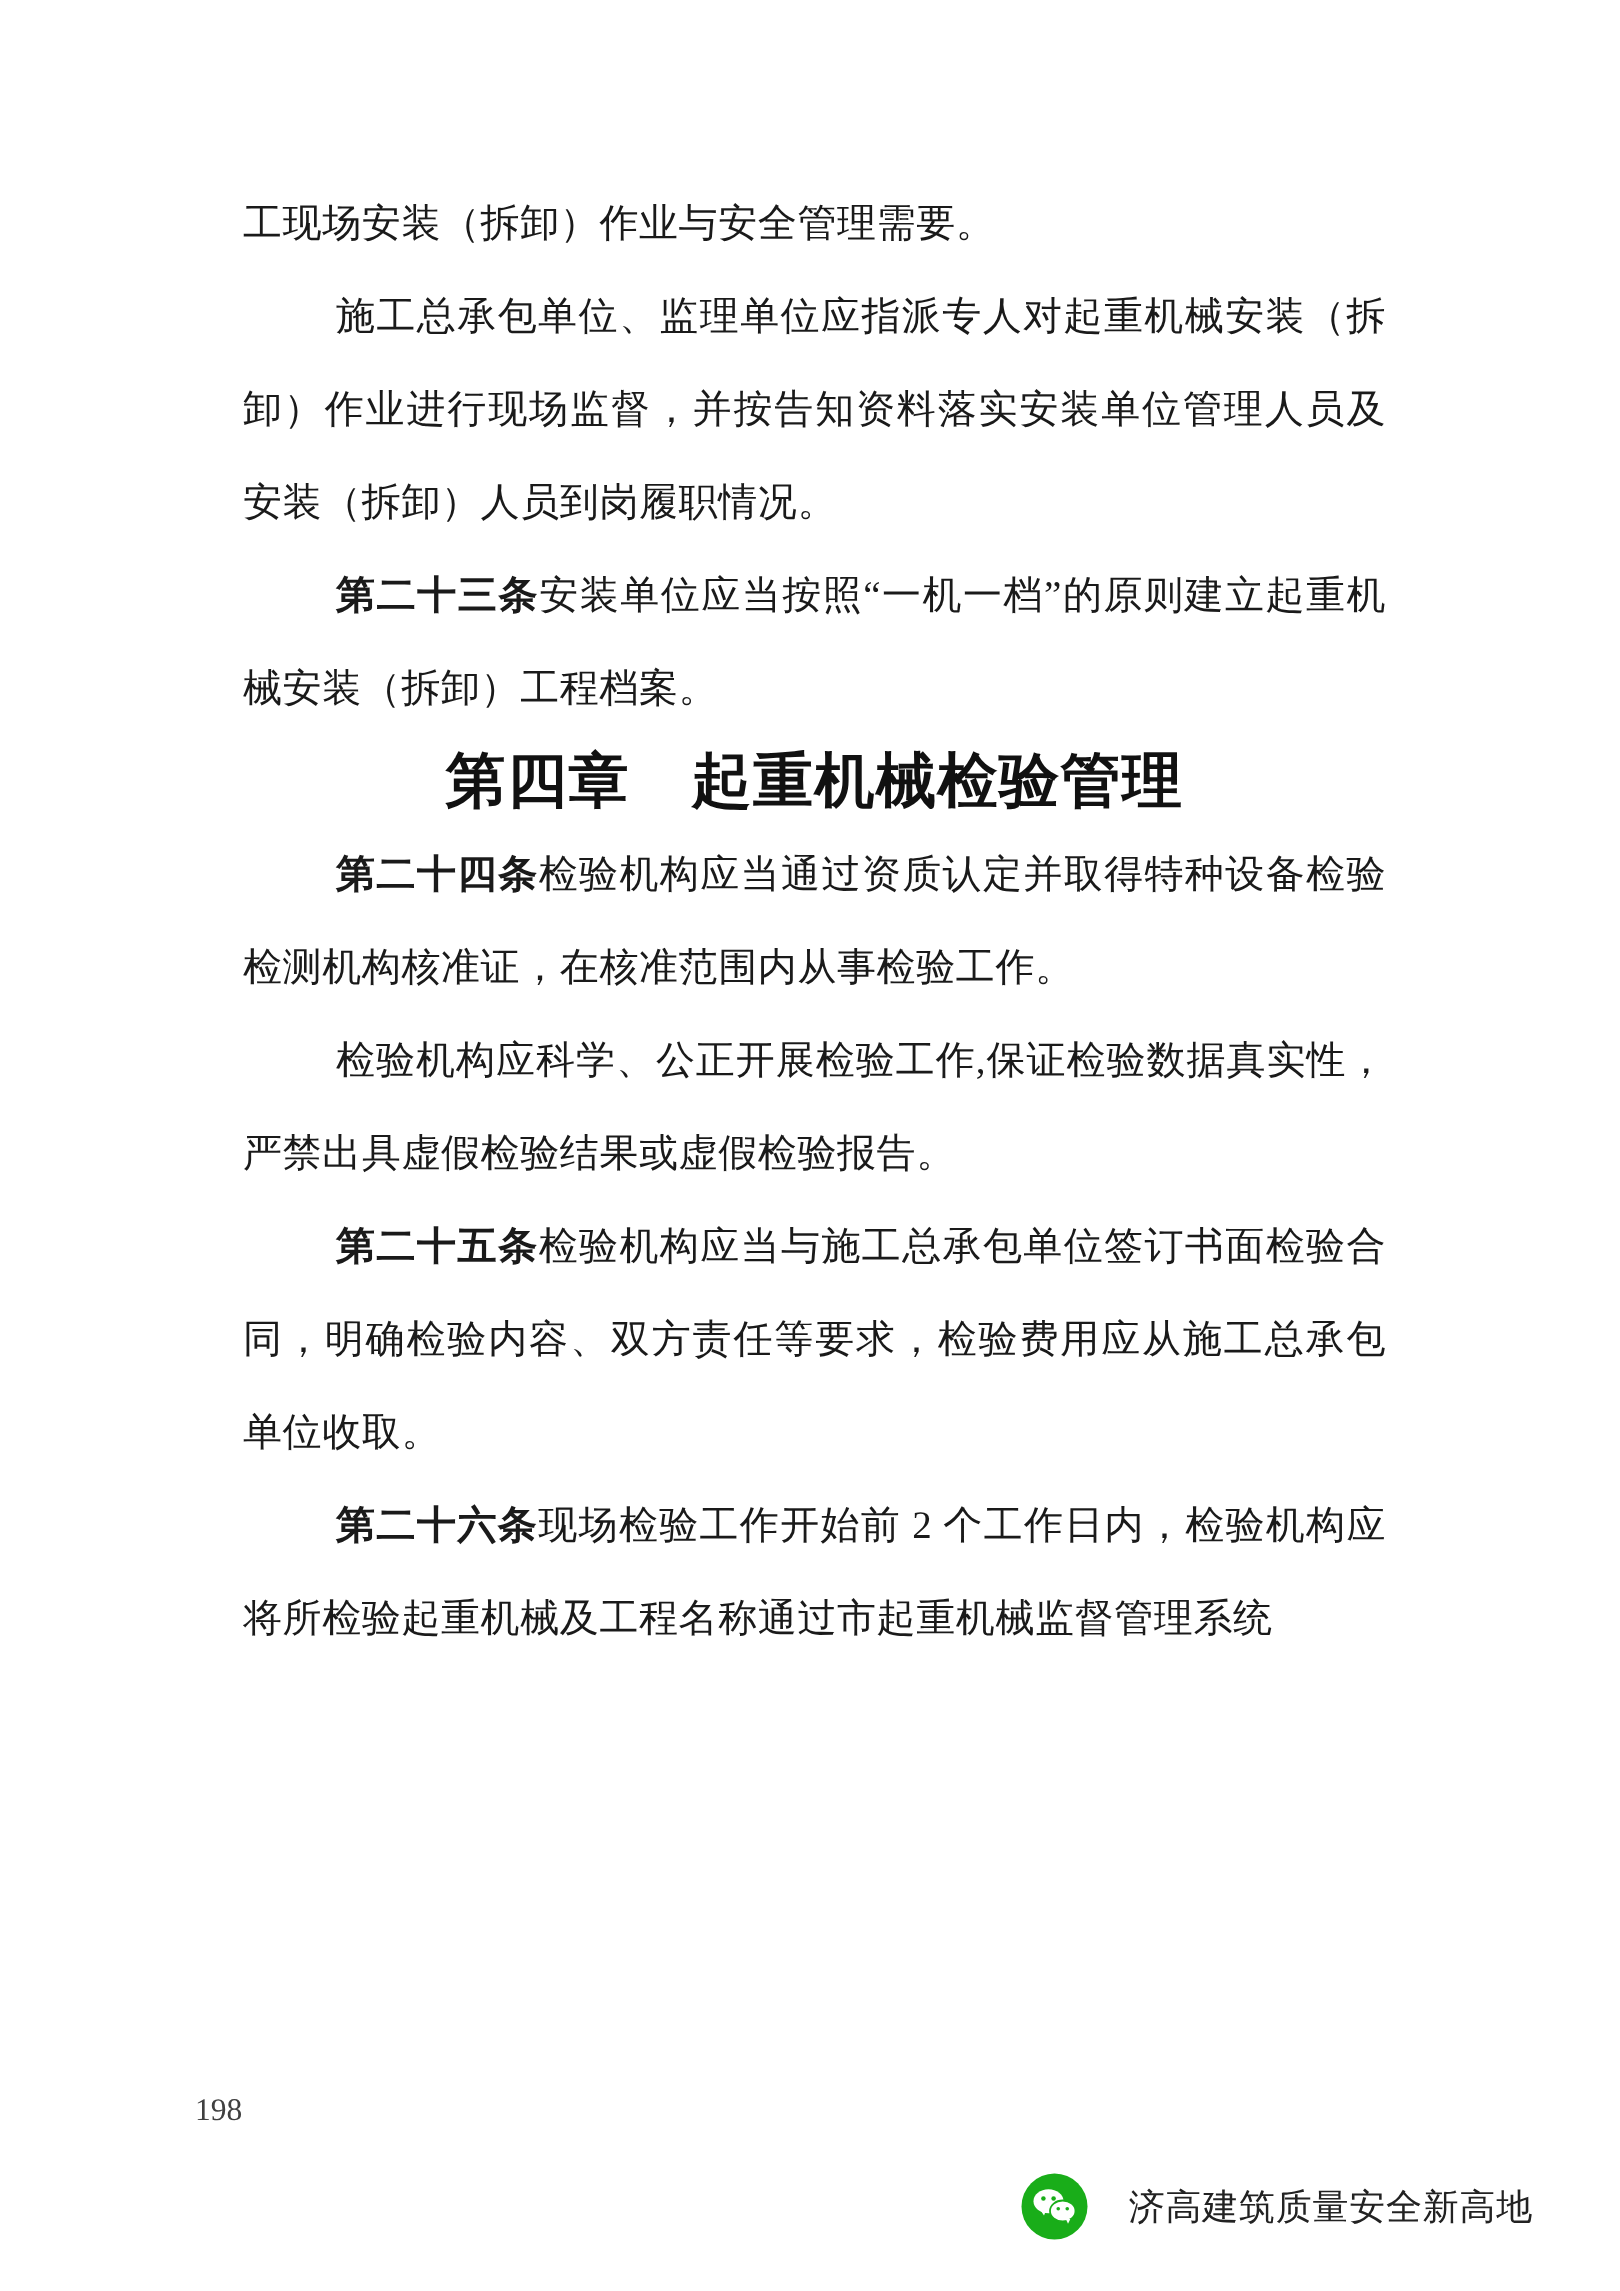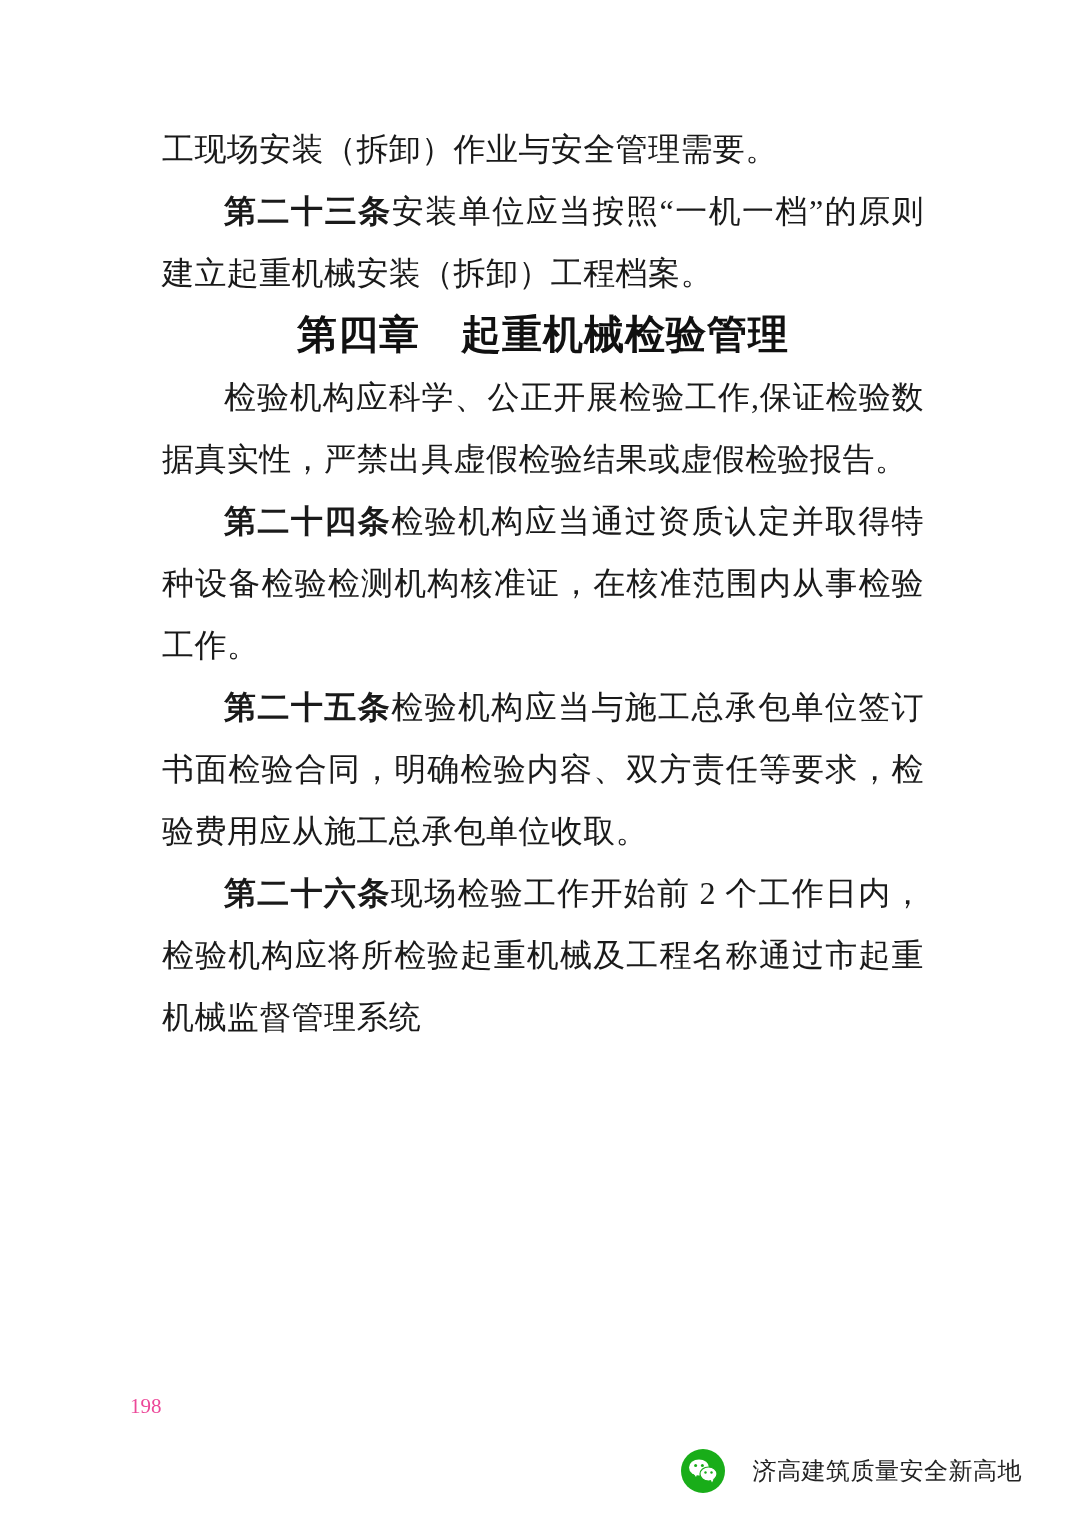--- a/index.html
+++ b/index.html
@@ -18,21 +18,21 @@
     background: #ffffff;
     overflow: hidden;
   }
   .content {
     position: absolute;
     left: 162px;
     top: 118px;
     width: 762px;
   }
   .para {
-    font-size: 32px;
+    font-size: 26px;
     line-height: 62px;
     letter-spacing: 0.4px;
     text-align: justify;
     text-justify: inter-character;
     margin: 0;
     color: #1a1a1a;
   }
   .indent {
     text-indent: 62px;
   }
@@ -47,21 +47,21 @@
     text-align: center;
     margin: 0;
     letter-spacing: 1px;
     color: #111;
   }
   .page-number {
     position: absolute;
     left: 130px;
     top: 1394px;
     font-size: 21px;
-    color: #ec4899;
+    color: #404040;
     font-family: "Liberation Serif", serif;
   }
   .footer-badge {
     position: absolute;
     right: 48px;
     bottom: 28px;
     display: flex;
     align-items: center;
     gap: 28px;
     background: #ffffff;
@@ -88,29 +88,30 @@
 </head>
 <body>
 
 <div class="page">
 
   <div class="content">
 
     <p class="para">工现场安装（拆卸）作业与安全管理需要。</p>
 
 
+    <p class="para indent"><span>施工总承包单位、监理单位应指派专人对起重机械安装（拆卸）作业进行现场监督，并按告知资料落实安装单位管理人员及安装（拆卸）人员到岗履职情况。</span></p>
 
 
     <p class="para indent"><span class="label">第二十三条</span><span>安装单位应当按照“一机一档”的原则建立起重机械安装（拆卸）工程档案。</span></p>
 
     <p class="chapter-head">第四章　起重机械检验管理</p>
 
+    <p class="para indent"><span class="label">第二十四条</span><span>检验机构应当通过资质认定并取得特种设备检验检测机构核准证，在核准范围内从事检验工作。</span></p>
+
     <p class="para indent"><span>检验机构应科学、公正开展检验工作,保证检验数据真实性，严禁出具虚假检验结果或虚假检验报告。</span></p>
-
-    <p class="para indent"><span class="label">第二十四条</span><span>检验机构应当通过资质认定并取得特种设备检验检测机构核准证，在核准范围内从事检验工作。</span></p>
 
     <p class="para indent"><span class="label">第二十五条</span><span>检验机构应当与施工总承包单位签订书面检验合同，明确检验内容、双方责任等要求，检验费用应从施工总承包单位收取。</span></p>
 
     <p class="para indent"><span class="label">第二十六条</span><span>现场检验工作开始前 2 个工作日内，检验机构应将所检验起重机械及工程名称通过市起重机械监督管理系统</span></p>
 
   </div>
 
   <div class="page-number">198</div>
 
   <div class="footer-badge">

